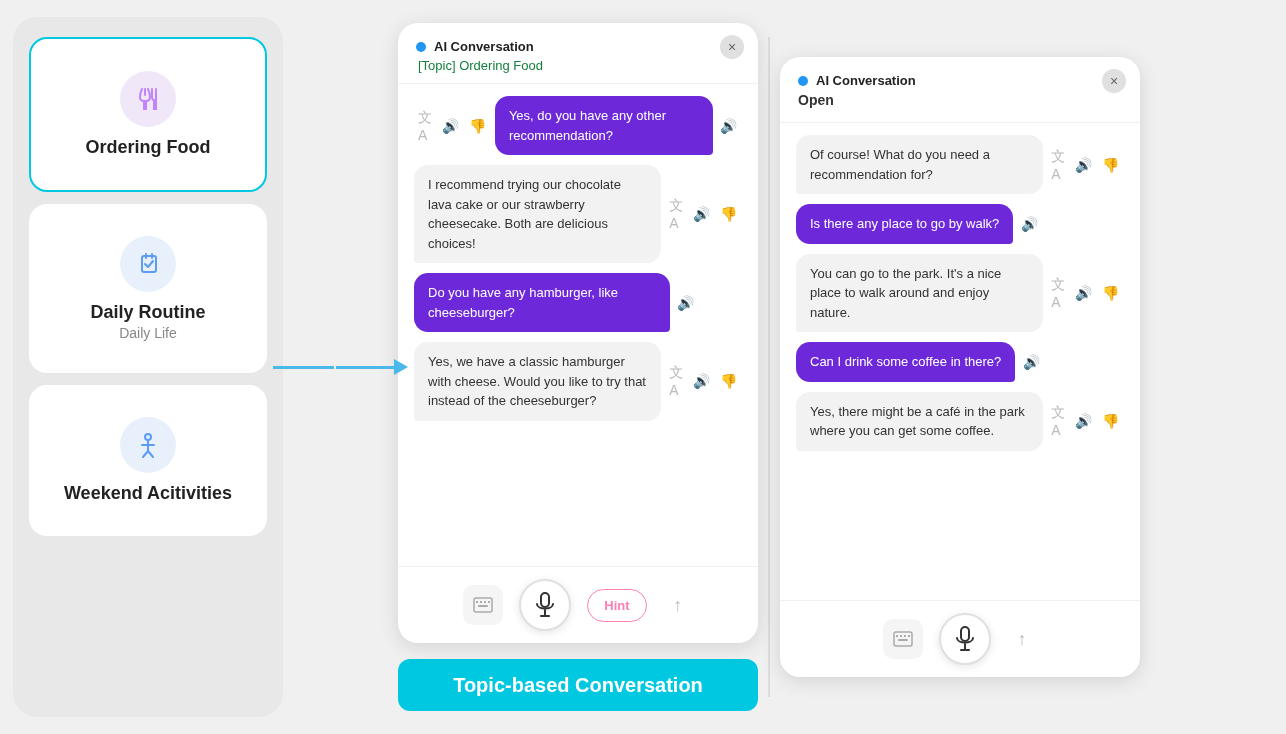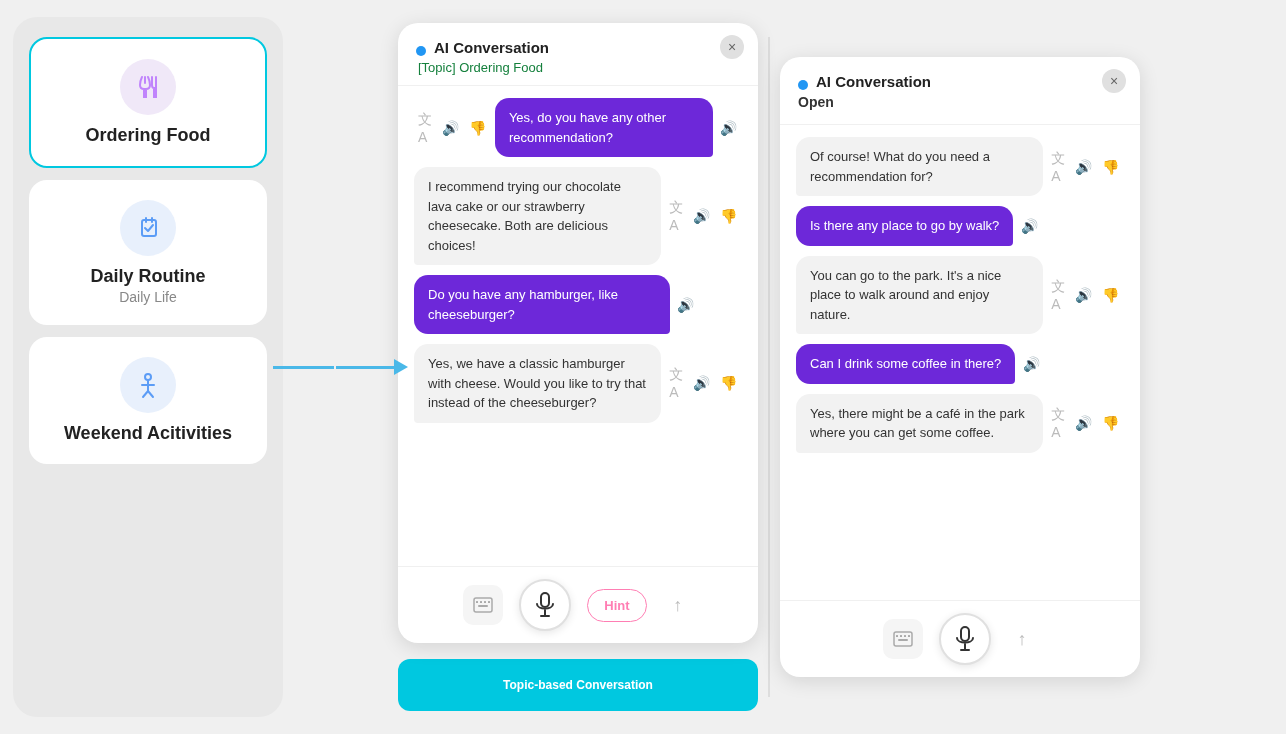--- a/index.html
+++ b/index.html
@@ -30,21 +30,21 @@
       border-radius: 24px;
       padding: 20px 16px;
       display: flex;
       flex-direction: column;
       gap: 12px;
       flex-shrink: 0;
     }
     .topic-card {
       background: white;
       border-radius: 18px;
-      padding: 20px 16px;
+      padding: 32px 16px;
       display: flex;
       flex-direction: column;
       align-items: center;
       cursor: pointer;
     }
     .topic-card.active {
       border: 2.5px solid #00c8e0;
     }
     .topic-icon {
       width: 56px;
@@ -97,23 +97,23 @@
       overflow: hidden;
       position: relative;
     }
     .chat-header {
       padding: 16px 18px 10px;
       border-bottom: 1px solid #f0f0f0;
       flex-shrink: 0;
     }
     .chat-header-title {
       display: flex;
-      align-items: flex-end;
+      align-items: center;
       gap: 8px;
-      font-size: 15px;
+      font-size: 13px;
       font-weight: 700;
       color: #222;
     }
     .blue-dot {
       width: 10px;
       height: 10px;
       background: #2196f3;
       border-radius: 50%;
       flex-shrink: 0;
     }
@@ -242,21 +242,21 @@
       font-size: 18px;
     }
 
     
     .bottom-btn {
       width: 360px;
       height: 52px;
       border-radius: 12px;
       border: none;
       cursor: pointer;
-      font-size: 12px;
+      font-size: 20px;
       font-weight: 700;
       color: white;
       display: flex;
       align-items: center;
       justify-content: center;
     }
     .topic-btn { background: #00c8e0; }
     .free-btn { background: #00c8e0; }
 
     

